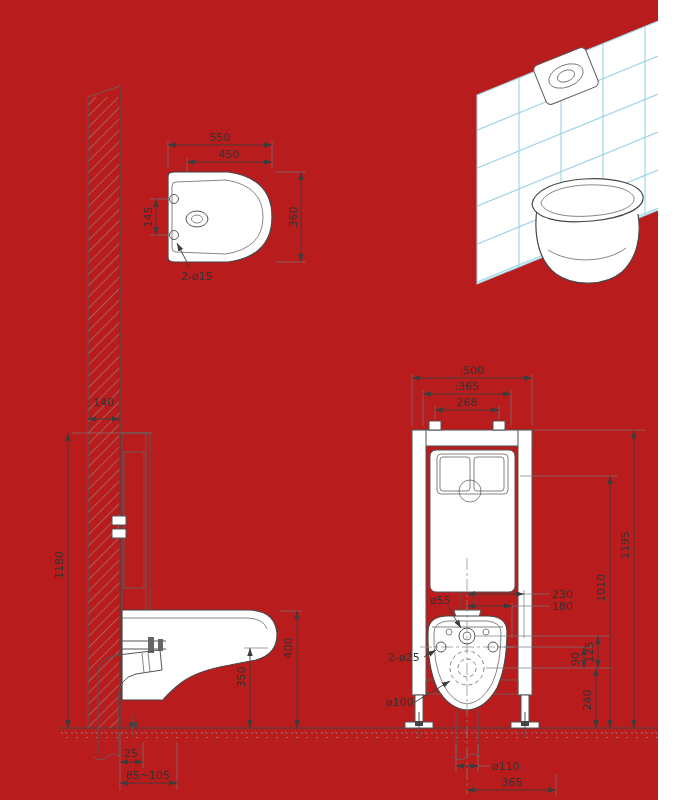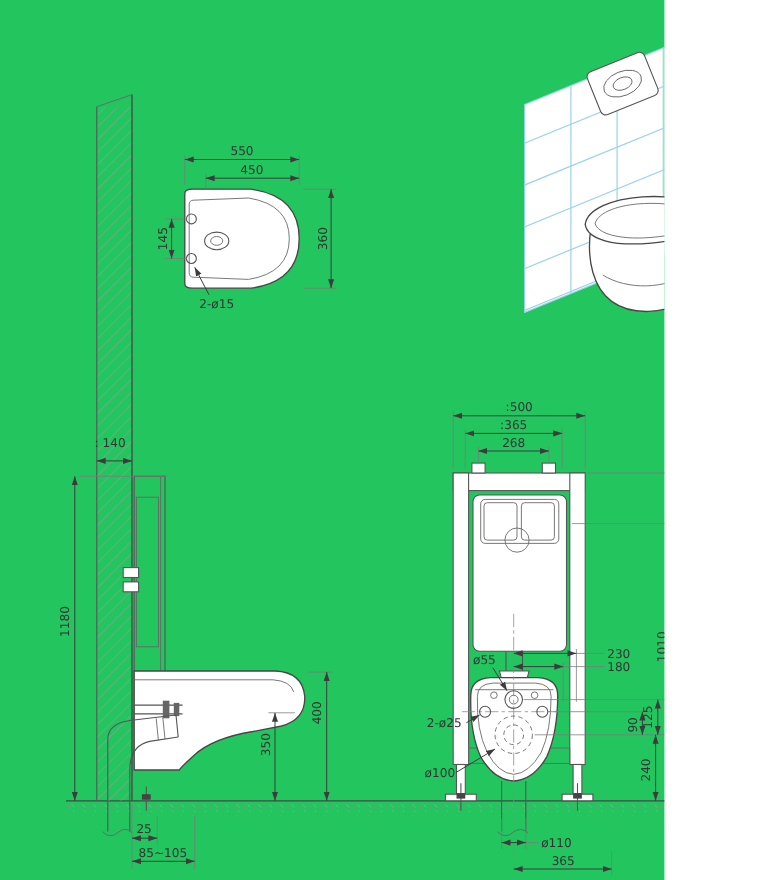--- a/index.html
+++ b/index.html
@@ -1,16 +1,16 @@
 <!DOCTYPE html>
 <html><head>
 <meta charset="utf-8">
 <style>
   html,body{margin:0;padding:0;background:#fff;}
-  .canvas{width:604px;height:800px;background:#22c55e;position:relative;overflow:hidden;}
+  .canvas{width:658px;height:800px;background:#b91c1c;position:relative;overflow:hidden;}
   svg{display:block;}
   .ln{fill:none;stroke:#474747;stroke-width:1.2;}
   .ln2{fill:none;stroke:#555;stroke-width:1;}
   .thin{fill:none;stroke:#666;stroke-width:0.8;}
   .ext{fill:none;stroke:#7a7a7a;stroke-width:0.7;}
   .dim{fill:none;stroke:#3c3c3c;stroke-width:0.9;}
   .white{fill:#ffffff;}
   .dsh{stroke-dasharray:4 3;}
   .cl{fill:none;stroke:#888;stroke-width:0.7;stroke-dasharray:12 3 3 3;}
   .tile{fill:none;stroke:#9ad4e6;stroke-width:1.1;}

